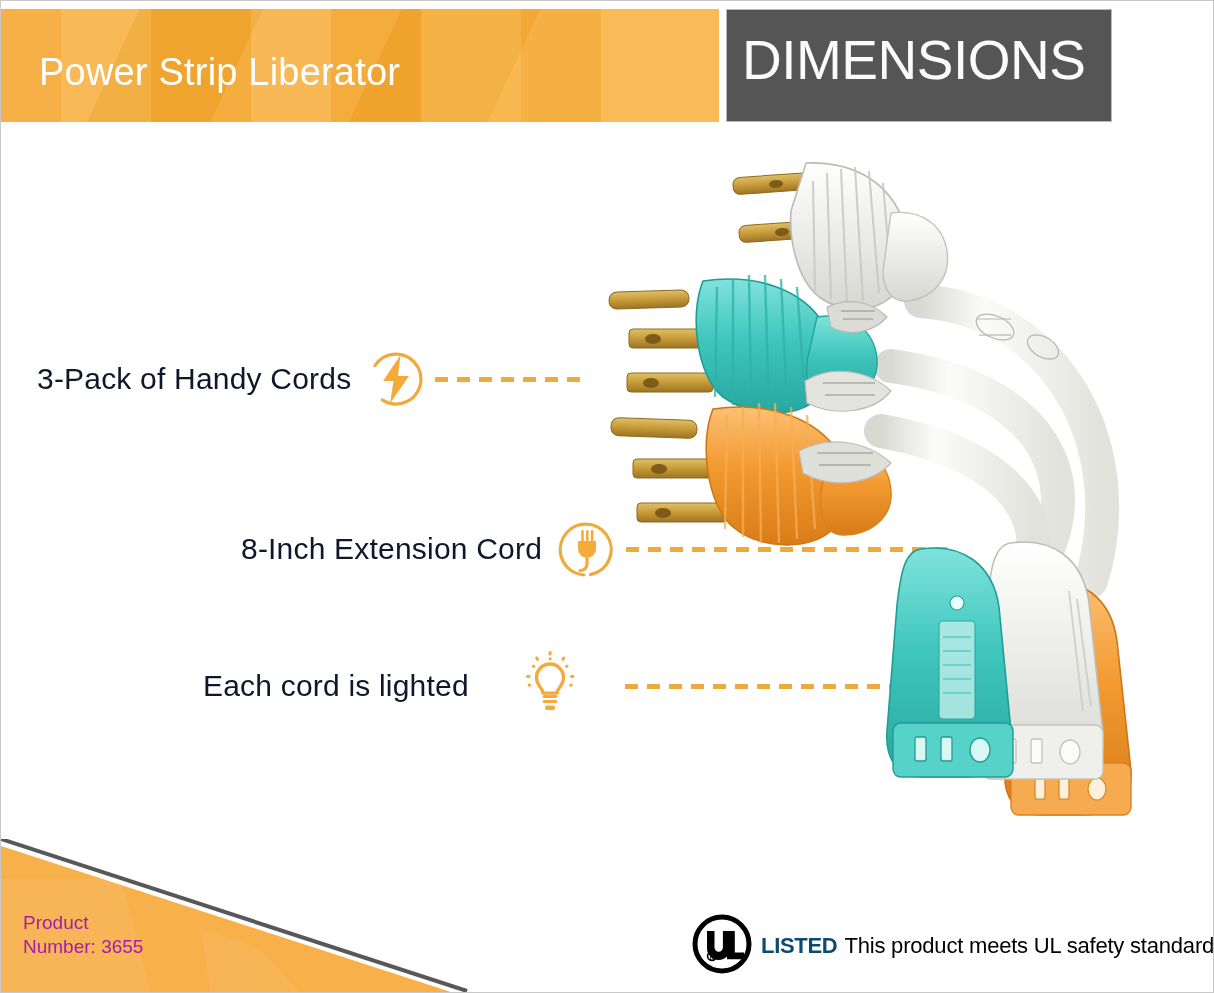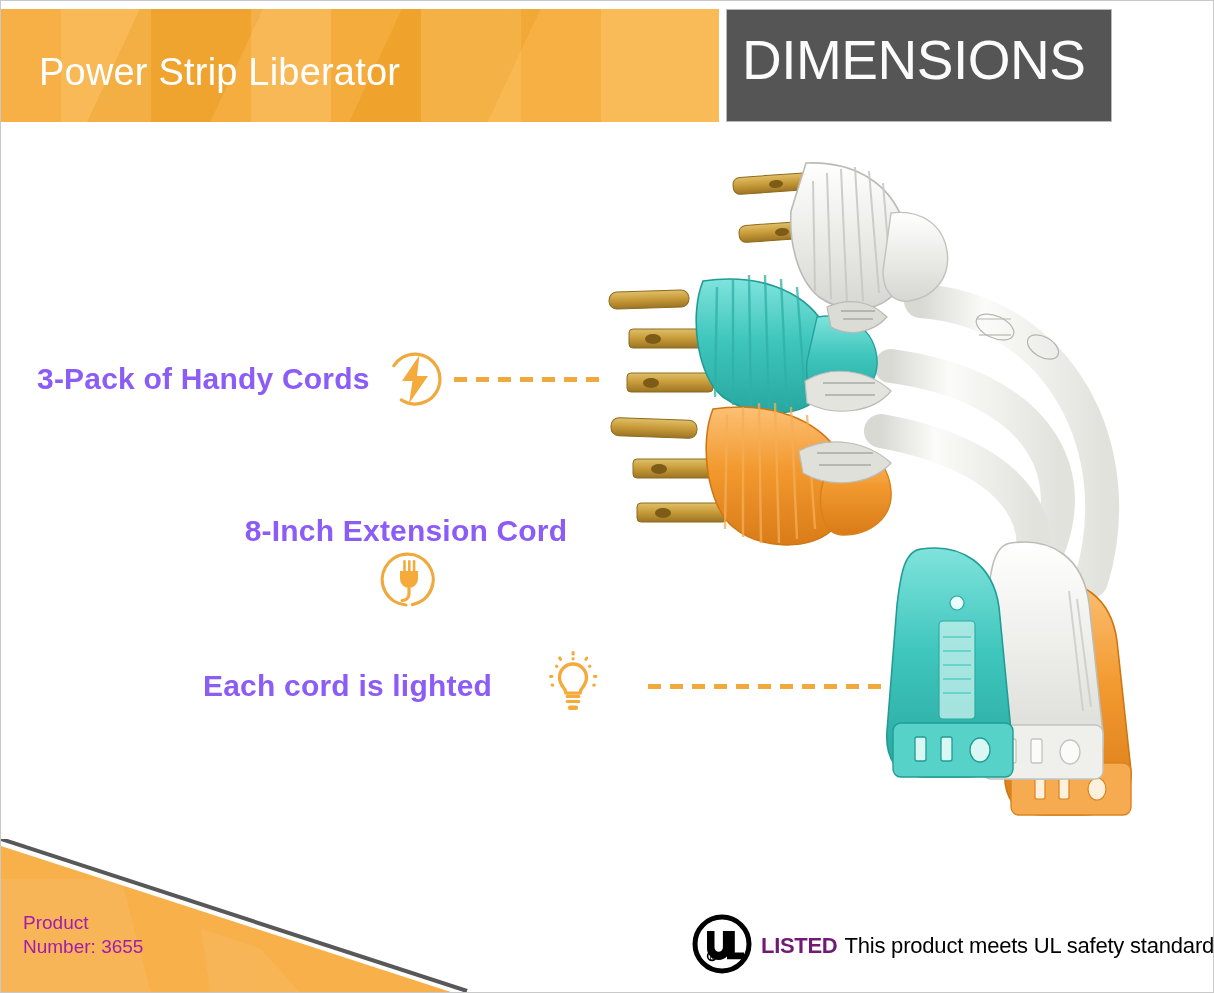--- a/index.html
+++ b/index.html
@@ -85,41 +85,41 @@
 
   
   .callout {
     position: absolute;
     display: flex;
     align-items: center;
     height: 70px;
   }
   .callout-label {
     font-size: 30px;
-    font-weight: 700;
-    color: #8b5cf6;
+    font-weight: 400;
+    color: #0f172a;
     white-space: nowrap;
     letter-spacing: 0.2px;
   }
   .callout-icon {
     margin-left: 14px;
     margin-right: 8px;
     flex: 0 0 auto;
     line-height: 0;
   }
   .dashline {
     height: 5px;
     background-image: linear-gradient(90deg, #efa93c 0px, #efa93c 13px, rgba(255,255,255,0) 13px, rgba(255,255,255,0) 22px);
     background-size: 22px 5px;
     background-repeat: repeat-x;
   }
 
   #callout-1 { left: 36px; top: 343px; }
   #callout-1 .dashline { width: 152px; }
-  #callout-2 { left: 240px; top: 513px; flex-direction: column; }
+  #callout-2 { left: 240px; top: 513px; }
   #callout-2 .dashline { width: 330px; }
   #callout-3 { left: 202px; top: 650px; gap: 36px; }
   #callout-3 .dashline { width: 330px; }
 
   
   .product-photo {
     position: absolute;
     left: 590px;
     top: 150px;
     width: 600px;
@@ -148,21 +148,21 @@
   .ul-block {
     position: absolute;
     left: 690px;
     top: 912px;
     display: flex;
     align-items: center;
   }
   .ul-listed {
     font-size: 22px;
     font-weight: bold;
-    color: #701a75;
+    color: #0c4a6e;
     margin-left: 8px;
     letter-spacing: -0.3px;
   }
   .ul-text {
     font-size: 22px;
     font-weight: 400;
     color: #000000;
     margin-left: 7px;
     white-space: nowrap;
     letter-spacing: -0.2px;

